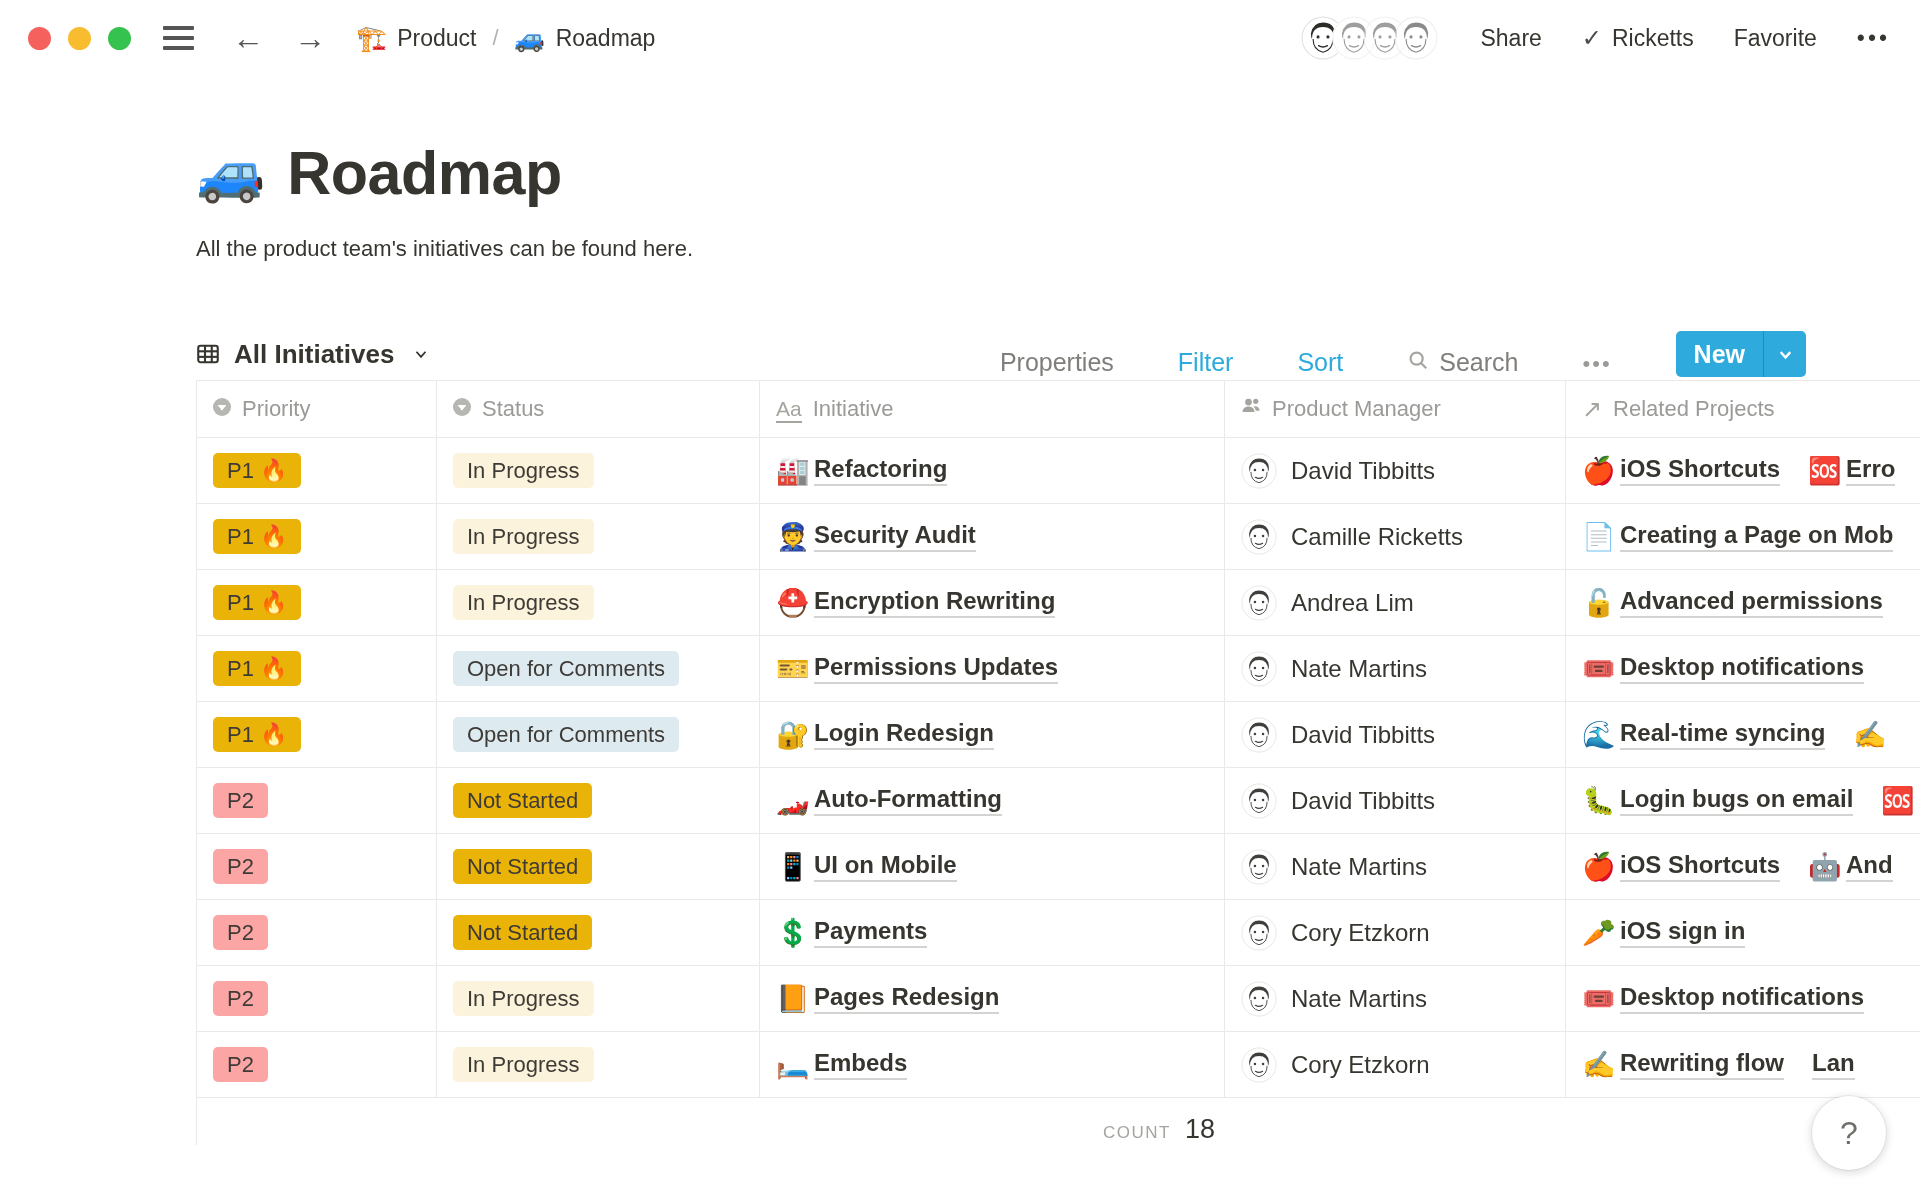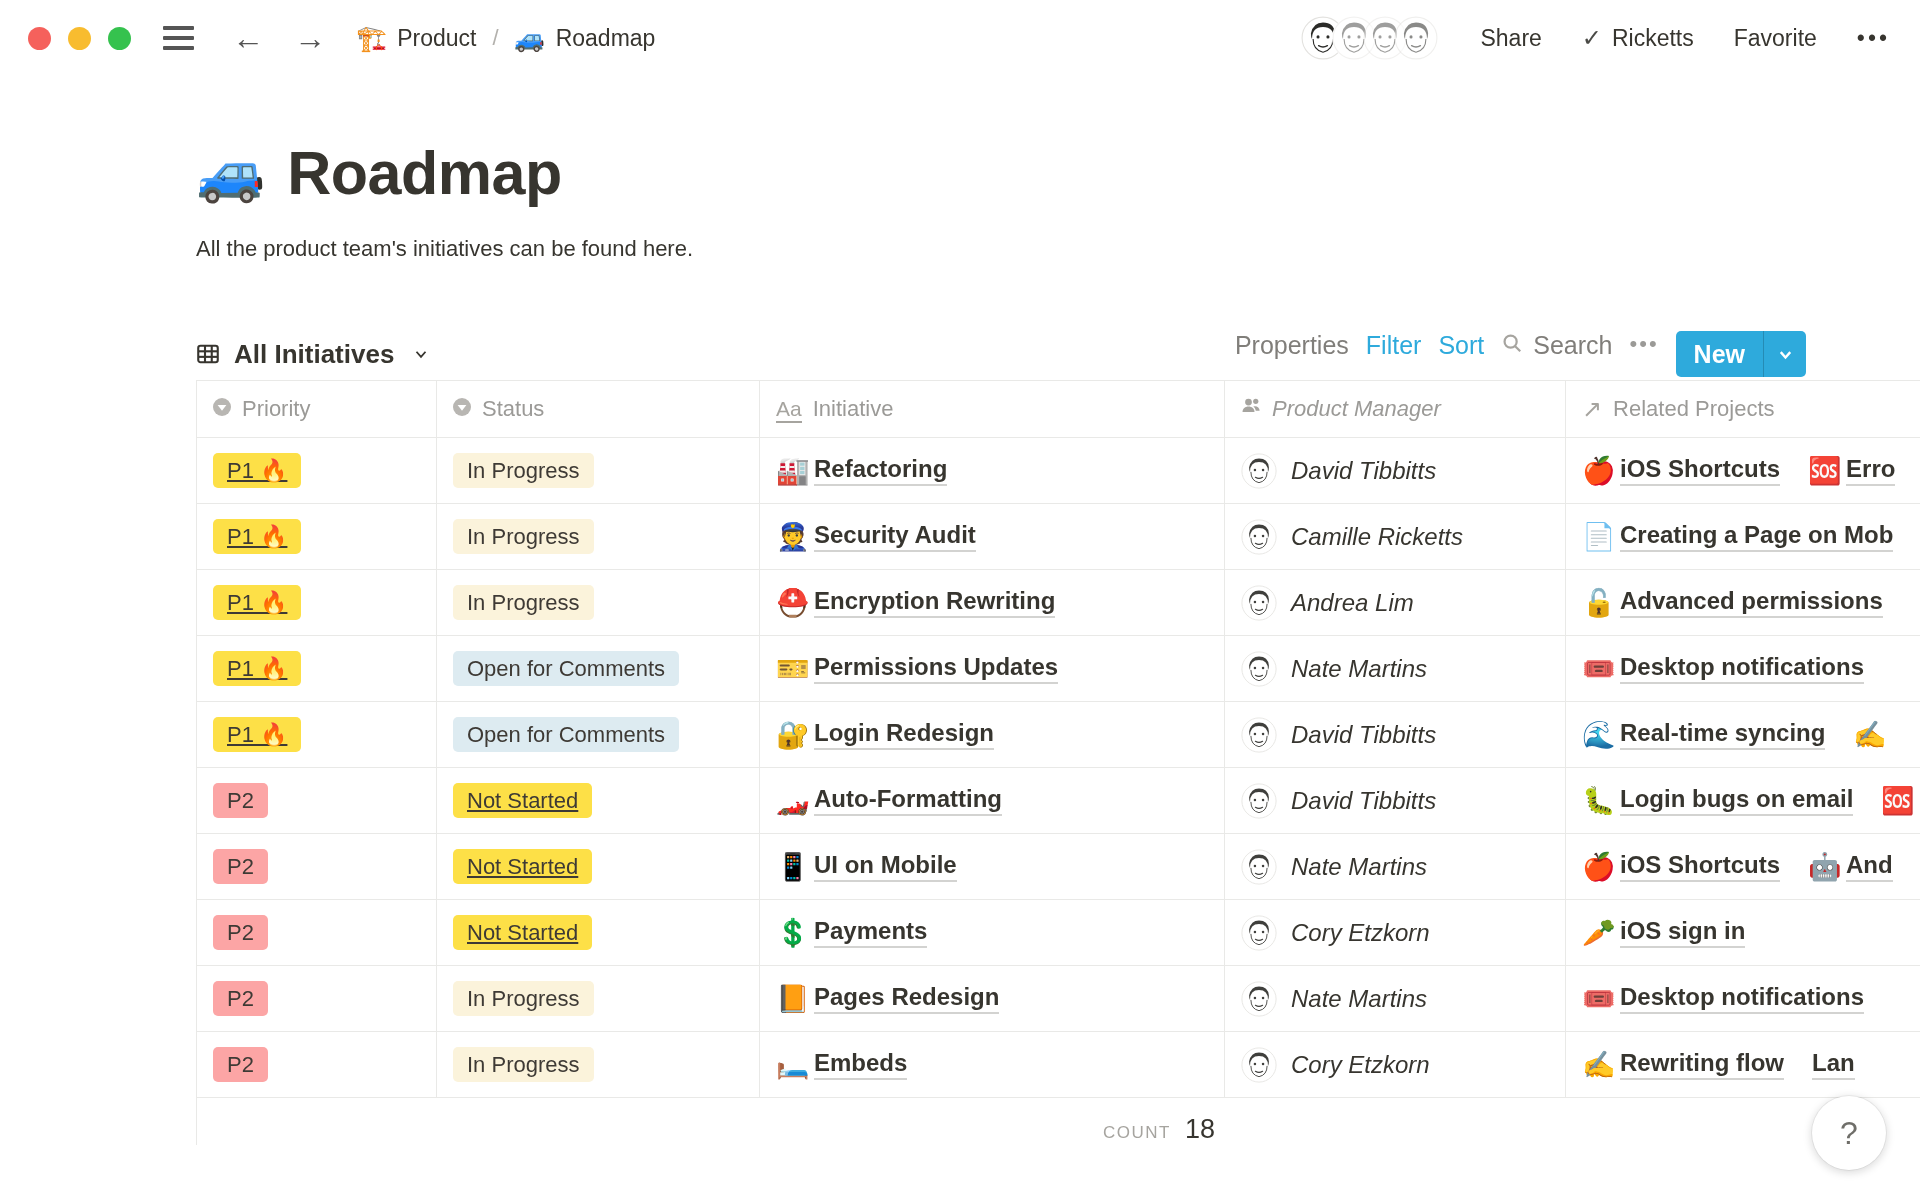--- a/index.html
+++ b/index.html
@@ -62,21 +62,21 @@
     margin: 66px 0 0 196px;
     padding-right: 114px;
     display: flex; align-items: center;
     height: 52px;
   }
   .view-left { display: flex; align-items: center; gap: 14px; }
   .table-view-icon svg { display: block; }
   .view-name { font-size: 26px; font-weight: 700; }
   .view-chevron svg { display: block; margin-left: 4px; }
 
-  .view-right { margin-left: auto; display: flex; align-items: flex-start; gap: 17px; font-size: 25px; }
+  .view-right { margin-left: auto; display: flex; align-items: flex-end; gap: 64px; font-size: 25px; }
   .vb-gray { color: #807E7A; cursor: pointer; }
   .vb-blue { color: #2EAADC; cursor: pointer; }
   .search-ctl { display: flex; align-items: center; gap: 10px; color: #807E7A; cursor: pointer; }
   .vb-more { color: #9B9A97; letter-spacing: 2px; font-size: 22px; cursor: pointer; }
 
   .new-btn {
     display: flex; align-items: stretch;
     background: #2EAADC; color: #fff;
     border-radius: 5px; overflow: hidden;
     height: 46px; cursor: pointer;
@@ -94,31 +94,31 @@
   }
   .tr, .thead { display: flex; border-bottom: 1px solid #E9E9E7; }
   .thead { border-top: 1px solid #E9E9E7; height: 58px; color: #9B9A97; font-size: 22px; }
   .th, .td { display: flex; align-items: center; padding: 0 16px; border-right: 1px solid #E9E9E7; overflow: hidden; white-space: nowrap; }
   .th { gap: 11px; }
   .tr { height: 66px; }
 
   .col-priority  { width: 240px; }
   .col-status    { width: 323px; }
   .col-initiative{ width: 465px; }
-  .col-pm        { width: 341px; font-style: italic; }
+  .col-pm        { width: 341px; }
   .col-related   { width: 460px; border-right: none; }
 
   .aa { font-size: 21px; color: #A6A49F; border-bottom: 2px solid #A6A49F; line-height: 1.05; padding-bottom: 1px; }
   .rel-arrow { font-size: 24px; color: #A6A49F; }
 
   .chip {
     padding: 4px 14px; border-radius: 5px;
     font-size: 22px; color: #3E3A35; line-height: 1.25;
   }
-  .chip-red    { background: #fde047; text-decoration: underline; }
+  .chip-red    { background: #eab308; }
   .chip-orange { background: #fca5a5; }
   .chip-yellow { background: #FBF3DB; }
   .chip-blue   { background: #DDEBF1; }
 
   .cell-emoji { font-size: 27px; width: 38px; flex: none; }
   .cell-link {
     font-weight: 600; color: #37352F; text-decoration: none;
     border-bottom: 2px solid rgba(55,53,47,0.22);
     padding-bottom: 1px; cursor: pointer;
   }

